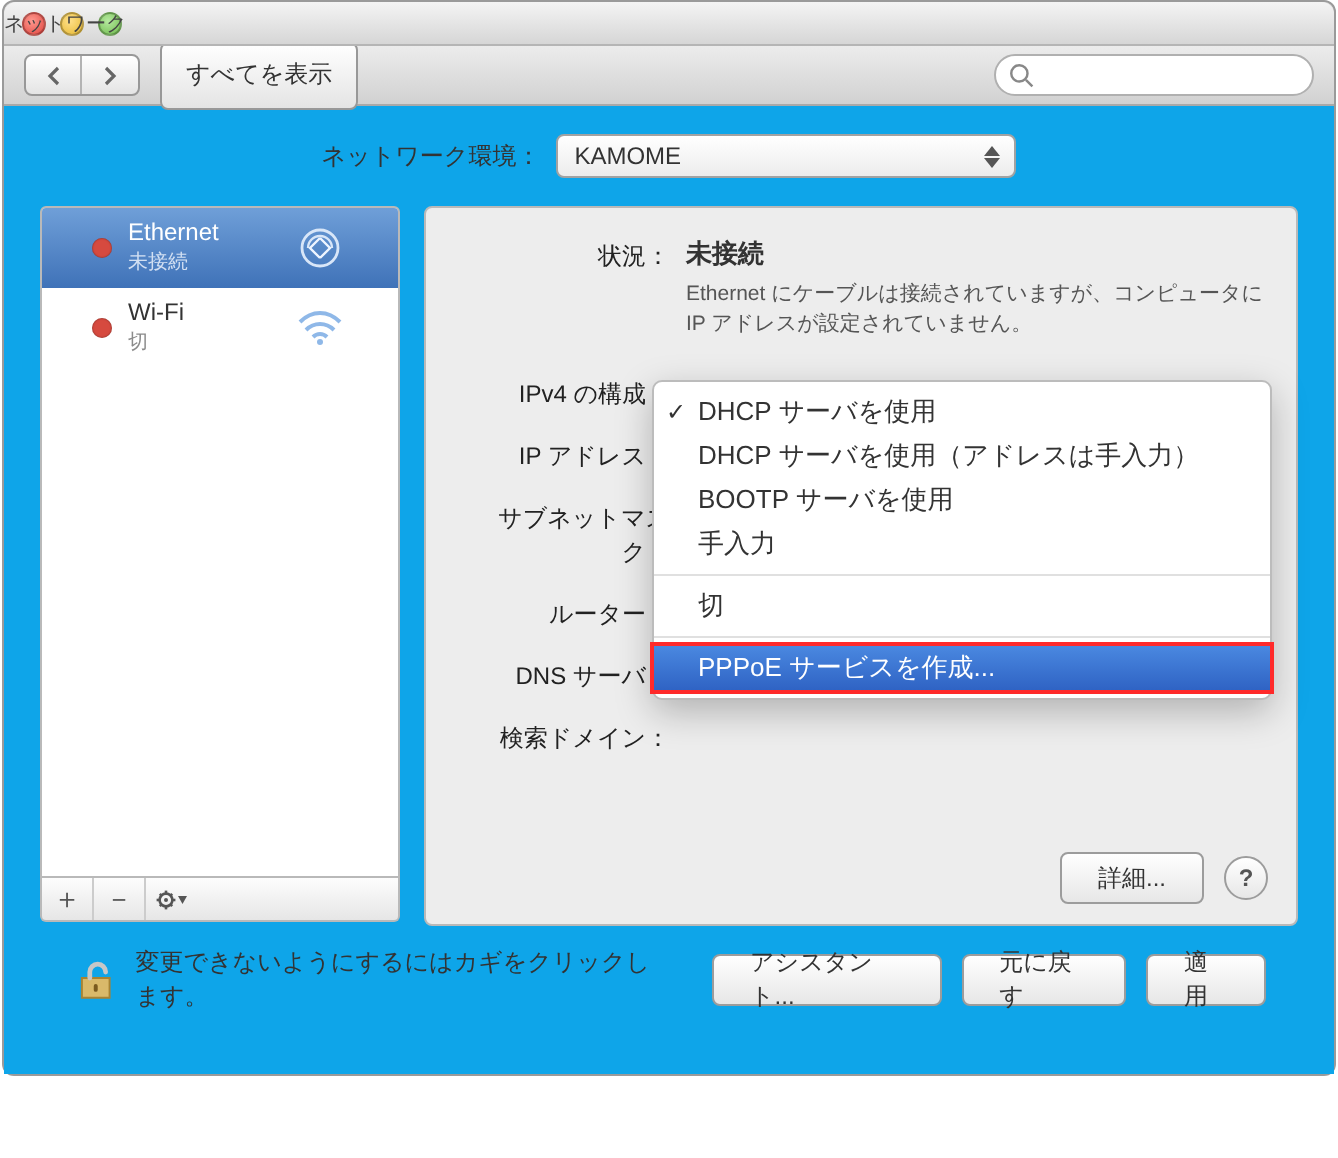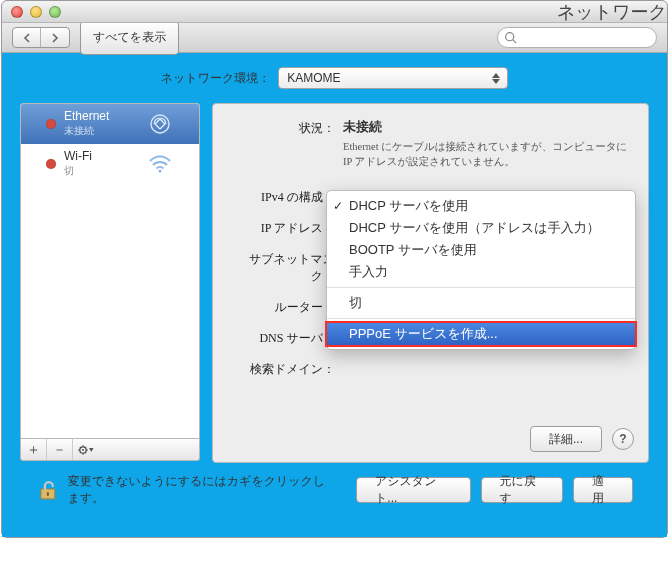--- a/index.html
+++ b/index.html
@@ -29,22 +29,22 @@
     display: flex;
     align-items: center;
     position: relative;
   }
   .traffic { display: flex; gap: 7px; padding-left: 9px; }
   .tl-btn { width: 12px; height: 12px; border-radius: 50%; border: 1px solid rgba(0,0,0,.25); }
   .tl-red { background: radial-gradient(circle at 40% 35%, #ff9a90, #e0443e); }
   .tl-yel { background: radial-gradient(circle at 40% 35%, #ffe08a, #e6b831); }
   .tl-grn { background: radial-gradient(circle at 40% 35%, #b6eaa0, #6fbb4c); }
   .wintitle {
-    position: absolute; left: 11px; right: 0; text-align: right;
-    font-size: 18px; color: #444;
+    position: absolute; left: 0; right: 0; text-align: left;
+    font-size: 10px; color: #444;
     pointer-events:none;
   }
   
   .toolbar {
     height: 30px;
     background: linear-gradient(#ececec, #d1d1d1);
     border-bottom: 1px solid #a9a9a9;
     display: flex; align-items: center; padding: 0 10px;
     gap: 10px;
   }
@@ -119,21 +119,21 @@
     width:26px; display:flex; align-items:center; justify-content:center;
     border-right:1px solid #ccc; font-size:14px; color:#555;
   }
   .sb-toolbar > div:last-child { border-right:none;}
   
   .panel {
     flex:1; border:1px solid #b9b9b9; border-radius:4px;
     background:#ededed; padding: 14px 14px 10px 14px;
     position:relative; height: 360px;
   }
-  .row { display:flex; align-items:flex-start; margin-bottom:12px;font-family:Liberation Serif, serif;}
+  .row { display:flex; align-items:flex-start; margin-bottom:12px;}
   .lbl { width:108px; text-align:right; margin-right:8px; font-size:12px; color:#222; padding-top:2px;}
   .val { font-size:12px; }
   .status-title { font-weight:bold; font-size:13px;}
   .status-desc { font-size:10.5px; color:#555; margin-top:4px; line-height:1.4; max-width:290px;}
   
   .menu {
     position:absolute; left:326px; top:190px; width:310px;
     background:#fff; border:1px solid #bcbcbc; border-radius:5px;
     box-shadow: 0 6px 18px rgba(0,0,0,.25);
     padding: 4px 0; z-index: 50; font-size:13px;

